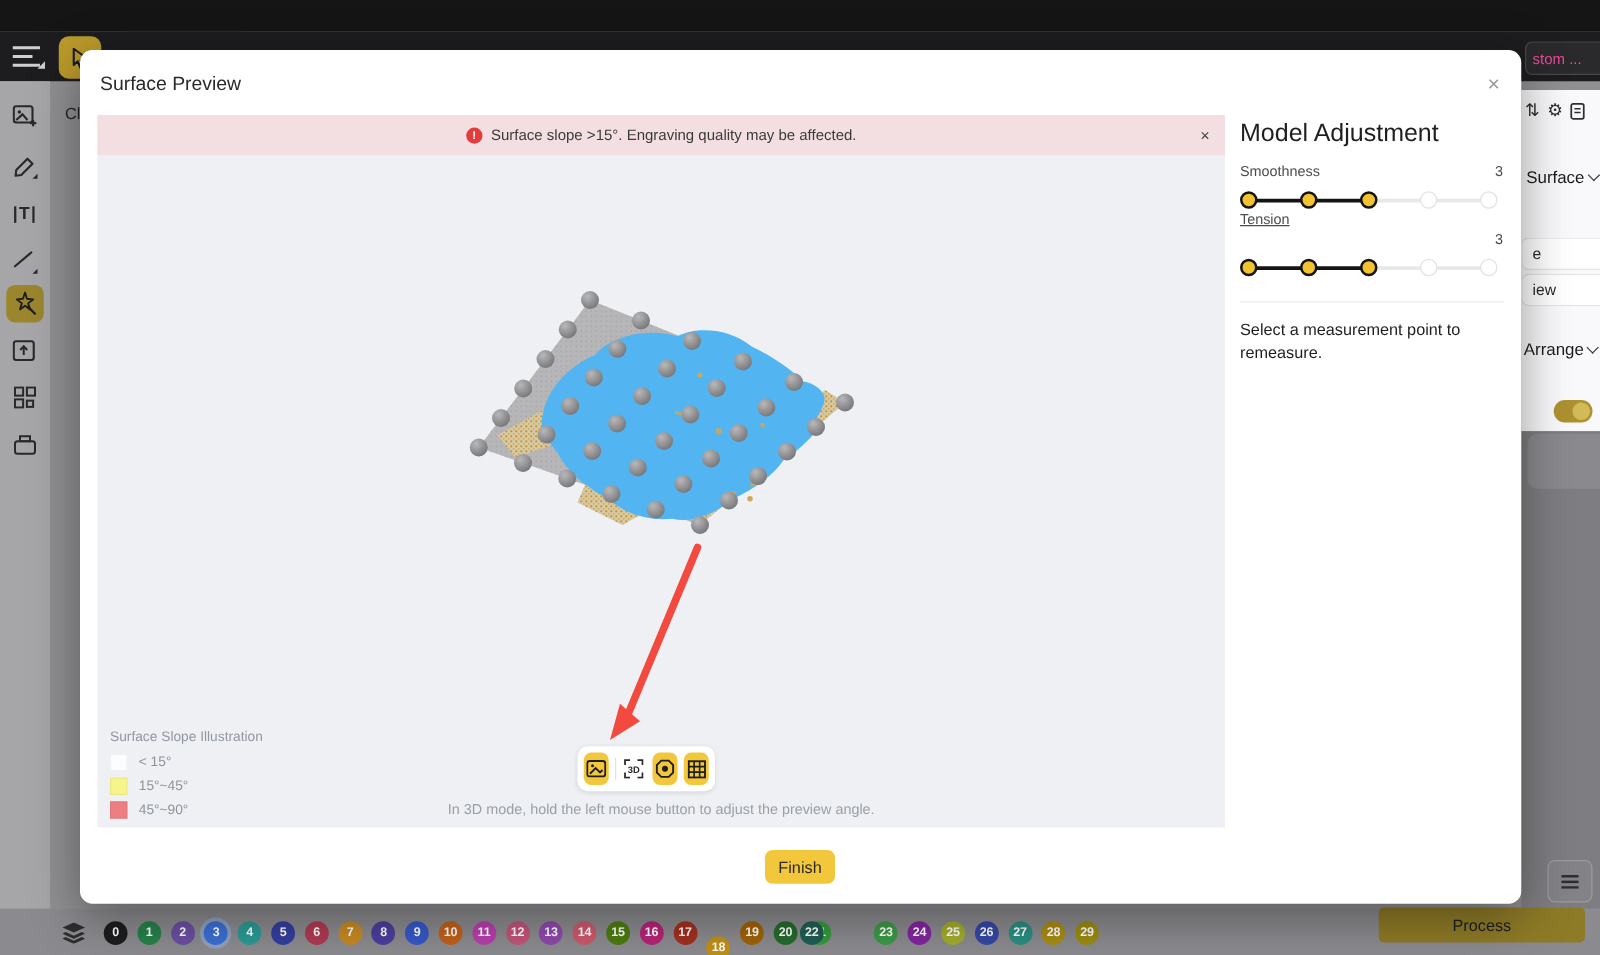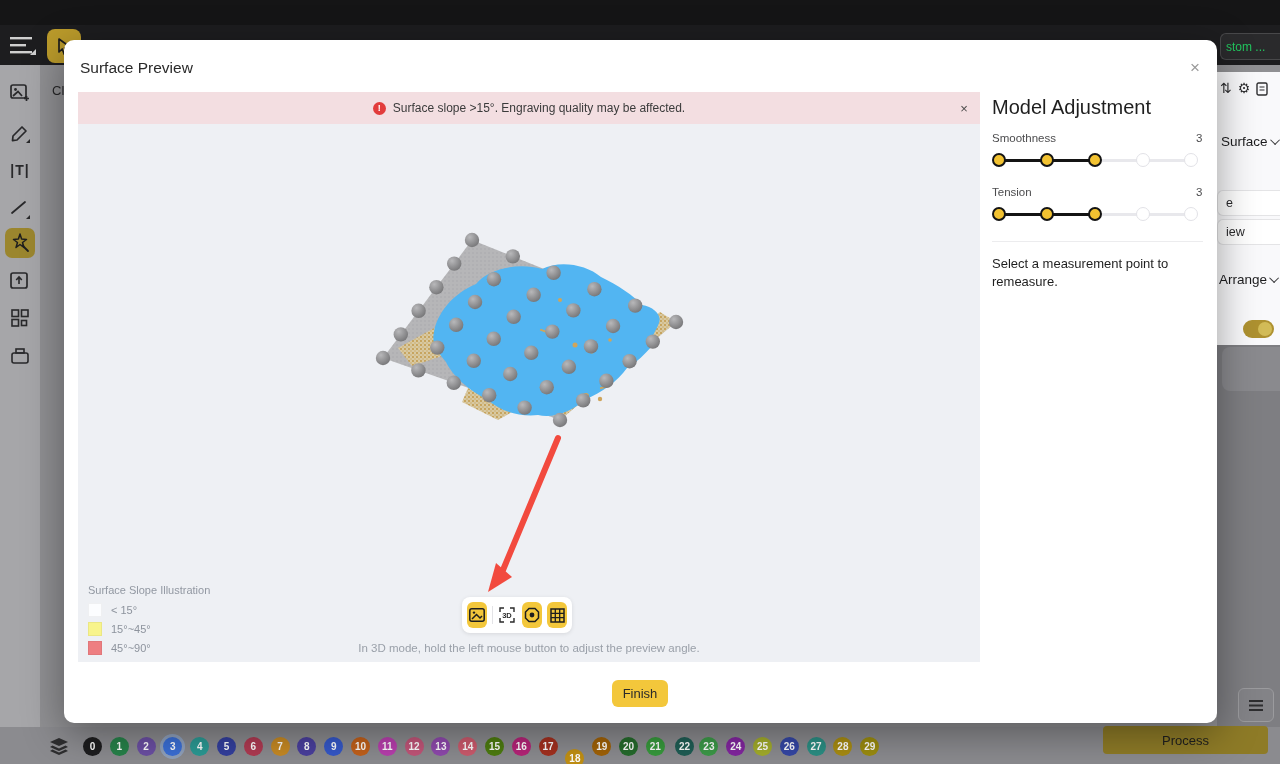--- a/index.html
+++ b/index.html
@@ -29,21 +29,21 @@
 
   
   .bottombar { left:0; top:727px; width:1280px; height:37px; background:#8b8b8f; z-index:1; }
   .layerchips { left:83px; top:737px; height:20px; z-index:2; }
   .chip { position:absolute; width:19px; height:19px; border-radius:50%; color:#ffffff; font-size:10px; font-weight:bold; display:flex; align-items:center; justify-content:center; }
   .chip.sel { box-shadow:0 0 0 3px rgba(150,180,225,.55); }
   .processbtn { left:1103px; top:726px; width:165px; height:28px; background:#8e7b27; border-radius:4px; color:#1e1e1e; font-size:13px; display:flex; align-items:center; justify-content:center; z-index:2; }
 
   
   .rp-white { left:1217px; top:72px; width:63px; height:273px; background:#f9f9fb; z-index:1; }
-  .rp-custom { left:1220px; top:33px; width:60px; height:27px; background:#2a2a2c; border:1px solid #48484a; border-right:none; border-radius:6px 0 0 6px; color:#22c55e; font-size:12px; display:flex; align-items:center; padding-left:5px; z-index:2; }
+  .rp-custom { left:1220px; top:33px; width:60px; height:27px; background:#2a2a2c; border:1px solid #48484a; border-right:none; border-radius:6px 0 0 6px; color:#ec4899; font-size:12px; display:flex; align-items:center; padding-left:5px; z-index:2; }
   .rp-iconrow { left:1220px; top:80px; width:58px; display:flex; gap:6px; color:#2f2f31; font-size:14px; z-index:2; }
   .rp-label { color:#1c1c1e; font-size:13.5px; z-index:2; display:flex; align-items:center; gap:5px; }
   .chev { display:inline-block; width:7px; height:7px; border-left:1.6px solid #3a3a3c; border-bottom:1.6px solid #3a3a3c; transform:rotate(-45deg) translateY(-2px); }
   .rp-btn { left:1217px; width:63px; height:26px; background:#ffffff; border:1px solid #e4e4e6; border-right:none; border-radius:6px 0 0 6px; color:#2a2a2c; font-size:12.5px; display:flex; align-items:center; padding-left:8px; z-index:2; }
   .rp-toggle { left:1243px; top:320px; width:31px; height:18px; background:#ae9130; border-radius:9px; z-index:2; }
   .rp-toggle .knob { position:absolute; right:2px; top:2px; width:14px; height:14px; border-radius:50%; background:#d2bb57; }
   .rp-dim { left:1217px; top:345px; width:63px; height:382px; background:#7e7e82; z-index:1; }
   .rp-dimcard { left:1222px; top:347px; width:58px; height:44px; background:#8a8a8e; border-radius:8px 0 0 8px; z-index:2; }
   .rp-listbox { left:1238px; top:688px; width:36px; height:34px; background:#838387; border:1px solid #9b9b9e; border-radius:6px; z-index:2; display:flex; align-items:center; justify-content:center; color:#2e2e30; }
 
@@ -231,21 +231,21 @@
       <div class="chip" style="left: 321.6px; background: rgb(194, 85, 121);">12</div>
       <div class="chip" style="left: 348.4px; background: rgb(143, 73, 173);">13</div>
       <div class="chip" style="left: 375.2px; background: rgb(204, 90, 109);">14</div>
       <div class="chip" style="left: 402px; background: #4d7c0f;">15</div>
       <div class="chip" style="left: 428.8px; background: rgb(182, 36, 120);">16</div>
       <div class="chip" style="left: 455.6px; background: rgb(163, 48, 31);">17</div>
       <div class="chip" style="left: 482.4px; background: rgb(194, 144, 19); margin-top: 12px;">18</div>
       <div class="chip" style="left: 509.2px; background: #a16207;">19</div>
       <div class="chip" style="left: 536px; background: rgb(37, 107, 44);">20</div>
       <div class="chip" style="left: 562.8px; background: rgb(55, 154, 60);">21</div>
-      <div class="chip" style="left: 592px; background: rgb(31, 94, 85);">22</div>
+      <div class="chip" style="left: 557px; background: rgb(31, 94, 85);">22</div>
       <div class="chip" style="left: 616.4px; background: rgb(60, 154, 72);">23</div>
       <div class="chip" style="left: 643.2px; background: rgb(131, 38, 160);">24</div>
       <div class="chip" style="left: 670px; background: rgb(163, 173, 43);">25</div>
       <div class="chip" style="left: 696.8px; background: rgb(53, 71, 165);">26</div>
       <div class="chip" style="left: 723.6px; background: rgb(43, 143, 132);">27</div>
       <div class="chip" style="left: 750.4px; background: rgb(169, 141, 18);">28</div>
       <div class="chip" style="left: 777.2px; background: rgb(156, 141, 15);">29</div>
     </div>
   <div class="abs processbtn">Process</div>
 
@@ -404,21 +404,21 @@
   <div class="abs m sliderrow" style="top:153px;">
       <div class="strack" style="left: 7px; width: 96px; background: rgb(20, 20, 20);"></div>
       <div class="strack" style="left: 103px; width: 96px; background: rgb(232, 232, 236);"></div>
       <div class="sknob on" style="left: 0px;"></div>
       <div class="sknob on" style="left: 48px;"></div>
       <div class="sknob on" style="left: 96px;"></div>
       <div class="sknob off" style="left: 144px;"></div>
       <div class="sknob off" style="left: 192px;"></div>
     </div>
 
-  <div class="abs m sliderlabel" style="left:992px; top:186px;">Tension</div>
+  <div class="abs m sliderlabel" style="left:992px; top:170px;text-decoration:underline;">Tension</div>
   <div class="abs m sliderval" style="left:1196px; top:186px;">3</div>
   <div class="abs m sliderrow" style="top:207px;">
       <div class="strack" style="left: 7px; width: 96px; background: rgb(20, 20, 20);"></div>
       <div class="strack" style="left: 103px; width: 96px; background: rgb(232, 232, 236);"></div>
       <div class="sknob on" style="left: 0px;"></div>
       <div class="sknob on" style="left: 48px;"></div>
       <div class="sknob on" style="left: 96px;"></div>
       <div class="sknob off" style="left: 144px;"></div>
       <div class="sknob off" style="left: 192px;"></div>
     </div>

